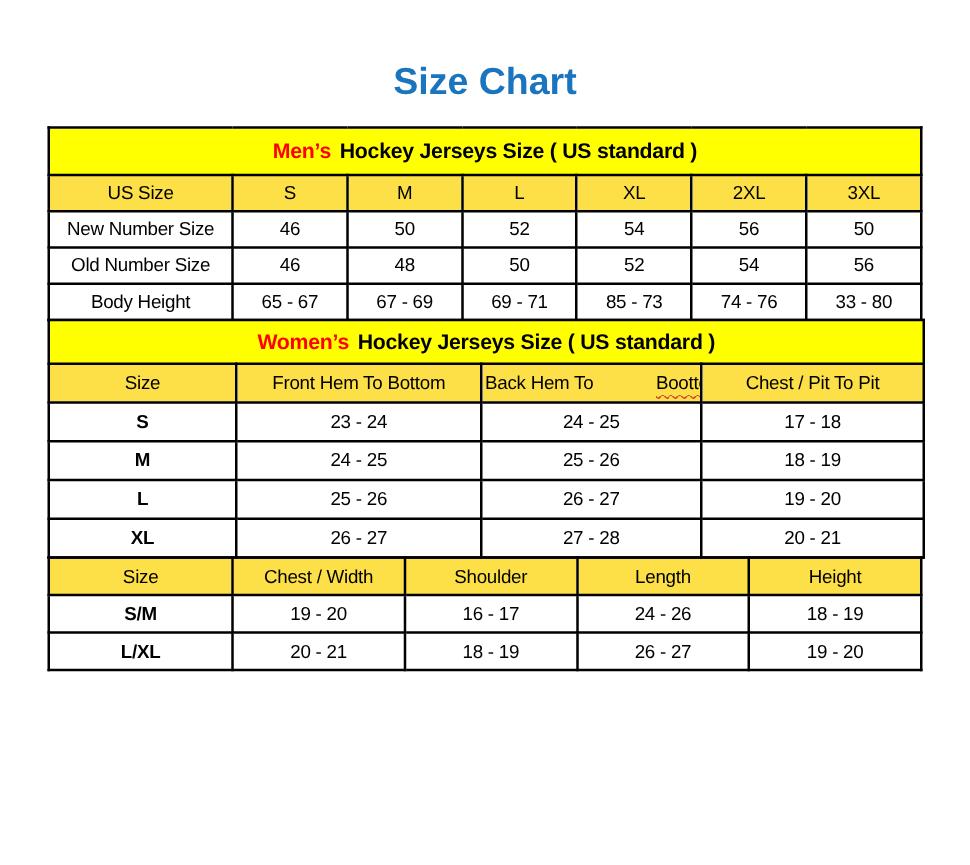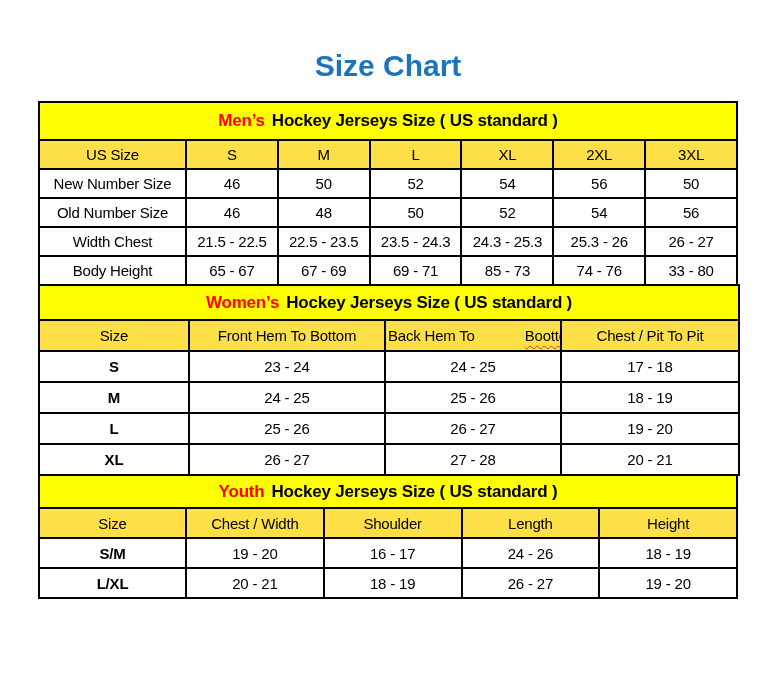--- a/index.html
+++ b/index.html
@@ -137,29 +137,20 @@
             <td>50</td>
           </tr>
           <tr>
             <td>Old Number Size</td>
             <td>46</td>
             <td>48</td>
             <td>50</td>
             <td>52</td>
             <td>54</td>
             <td>56</td>
-          </tr>
-          <tr>
-            <td>Width Chest</td>
-            <td>21.5 - 22.5</td>
-            <td>22.5 - 23.5</td>
-            <td>23.5 - 24.3</td>
-            <td>24.3 - 25.3</td>
-            <td>25.3 - 26</td>
-            <td>26 - 27</td>
           </tr>
           <tr>
             <td>Body Height</td>
             <td>65 - 67</td>
             <td>67 - 69</td>
             <td>69 - 71</td>
             <td>85 - 73</td>
             <td>74 - 76</td>
             <td>33 - 80</td>
           </tr>
@@ -216,25 +207,20 @@
 
     <table class="tbl tbl-youth">
       <colgroup>
         <col style="width:147px">
         <col>
           <col>
           <col>
           <col>
       </colgroup>
       <thead>
-        <tr>
-          <td class="band-cell" colspan="5">
-            <span class="band-hl">Youth</span><span class="band-rest">Hockey Jerseys Size ( US standard )</span>
-          </td>
-        </tr>
         <tr class="header-row">
             <th>Size</th>
             <th>Chest / Width</th>
             <th>Shoulder</th>
             <th>Length</th>
             <th>Height</th>
           </tr>
       </thead>
       <tbody>
           <tr>

